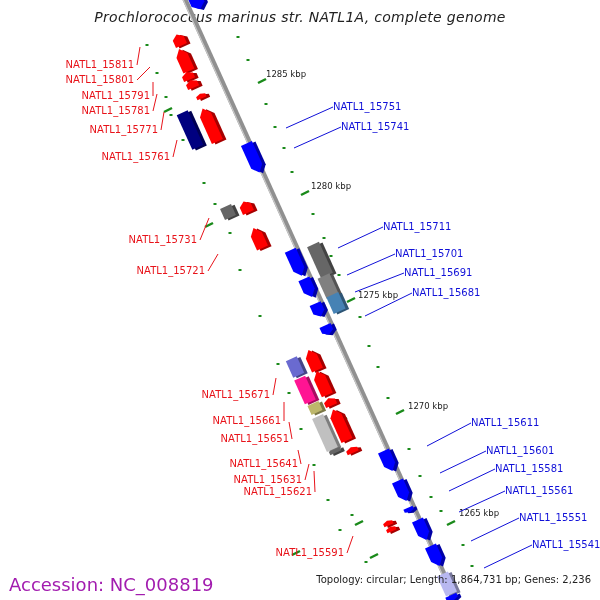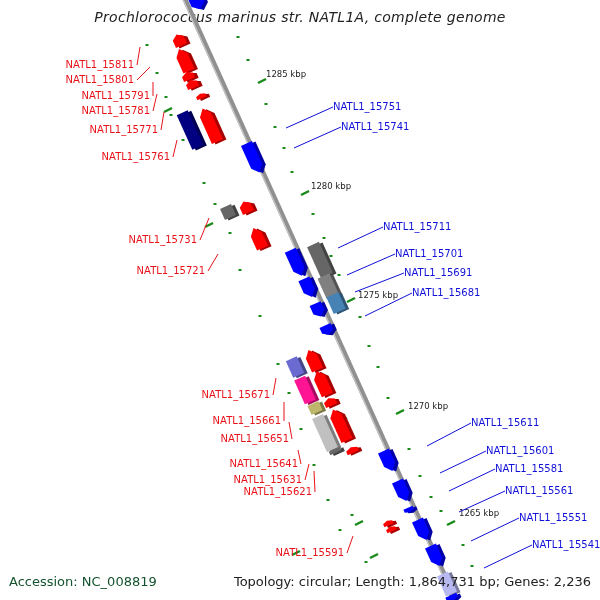--- a/index.html
+++ b/index.html
@@ -1,20 +1,20 @@
 <!DOCTYPE html>
 <html><head>
   <meta charset="utf-8">
   <style>
     html, body { margin: 0; padding: 0; background: #ffffff; }
     body { width: 600px; height: 600px; position: relative; overflow: hidden; font-family: "DejaVu Sans", sans-serif; }
     #map { position: absolute; left: 0; top: 0; width: 600px; height: 600px; }
     .title { position: absolute; top: 9px; left: 0; width: 600px; text-align: center; font-size: 14px; font-style: italic; color: #222; letter-spacing: 0.3px; }
-    .footer-left { position: absolute; left: 9px; top: 574px; font-size: 13px; color: #14532d; }
-    .footer-right { position: absolute; right: 9px; top: 574px; font-size: 13px; color: #222; }
+    .footer-left { position: absolute; left: 9px; top: 574px; font-size: 18px; color: #a21caf; }
+    .footer-right { position: absolute; right: 9px; top: 574px; font-size: 10px; color: #222; }
     .lbl { font-family: "DejaVu Sans", sans-serif; font-size: 10px; }
     .kbp { font-family: "DejaVu Sans", sans-serif; font-size: 8.5px; fill: #222; }
   </style>
 </head>
 <body>
 
 <div class="title">Prochlorococcus marinus str. NATL1A, complete genome</div>
 
 <svg id="map" viewBox="0 0 600 600" xmlns="http://www.w3.org/2000/svg">
   <defs>

